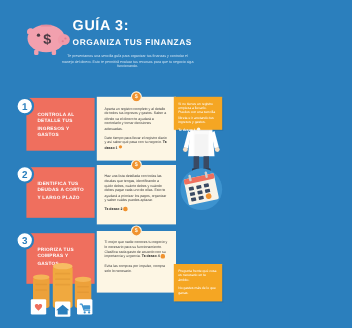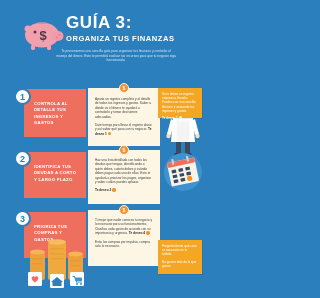--- a/index.html
+++ b/index.html
@@ -11,21 +11,21 @@
   }
   .page { position:relative; width:209px; height:298px; overflow:hidden; background:#2b7fbd; }
 
   
   .header { position:absolute; left:0; top:0; width:209px; height:78px; }
 
   .piggy { position:absolute; left:22px; top:17px; width:44px; height:34px; }
 
   .title-wrap { position:absolute; left:66px; top:14px; width:130px; }
   .title-main {
-    color:#ffffff; font-size:17px; font-weight:bold; letter-spacing:0.6px;
+    color:#ffffff; font-size:13px; font-weight:bold; letter-spacing:0.6px;
     line-height:18px; white-space:nowrap;
   }
   .title-sub {
     color:#ffffff; font-size:7.6px; font-weight:bold; letter-spacing:0.5px;
     line-height:10px; margin-top:2px; white-space:nowrap;
   }
   .intro {
     position:absolute; left:56px; top:49px; width:120px;
     color:#cfe3f2; font-size:3.3px; line-height:4.6px; text-align:center;
   }

